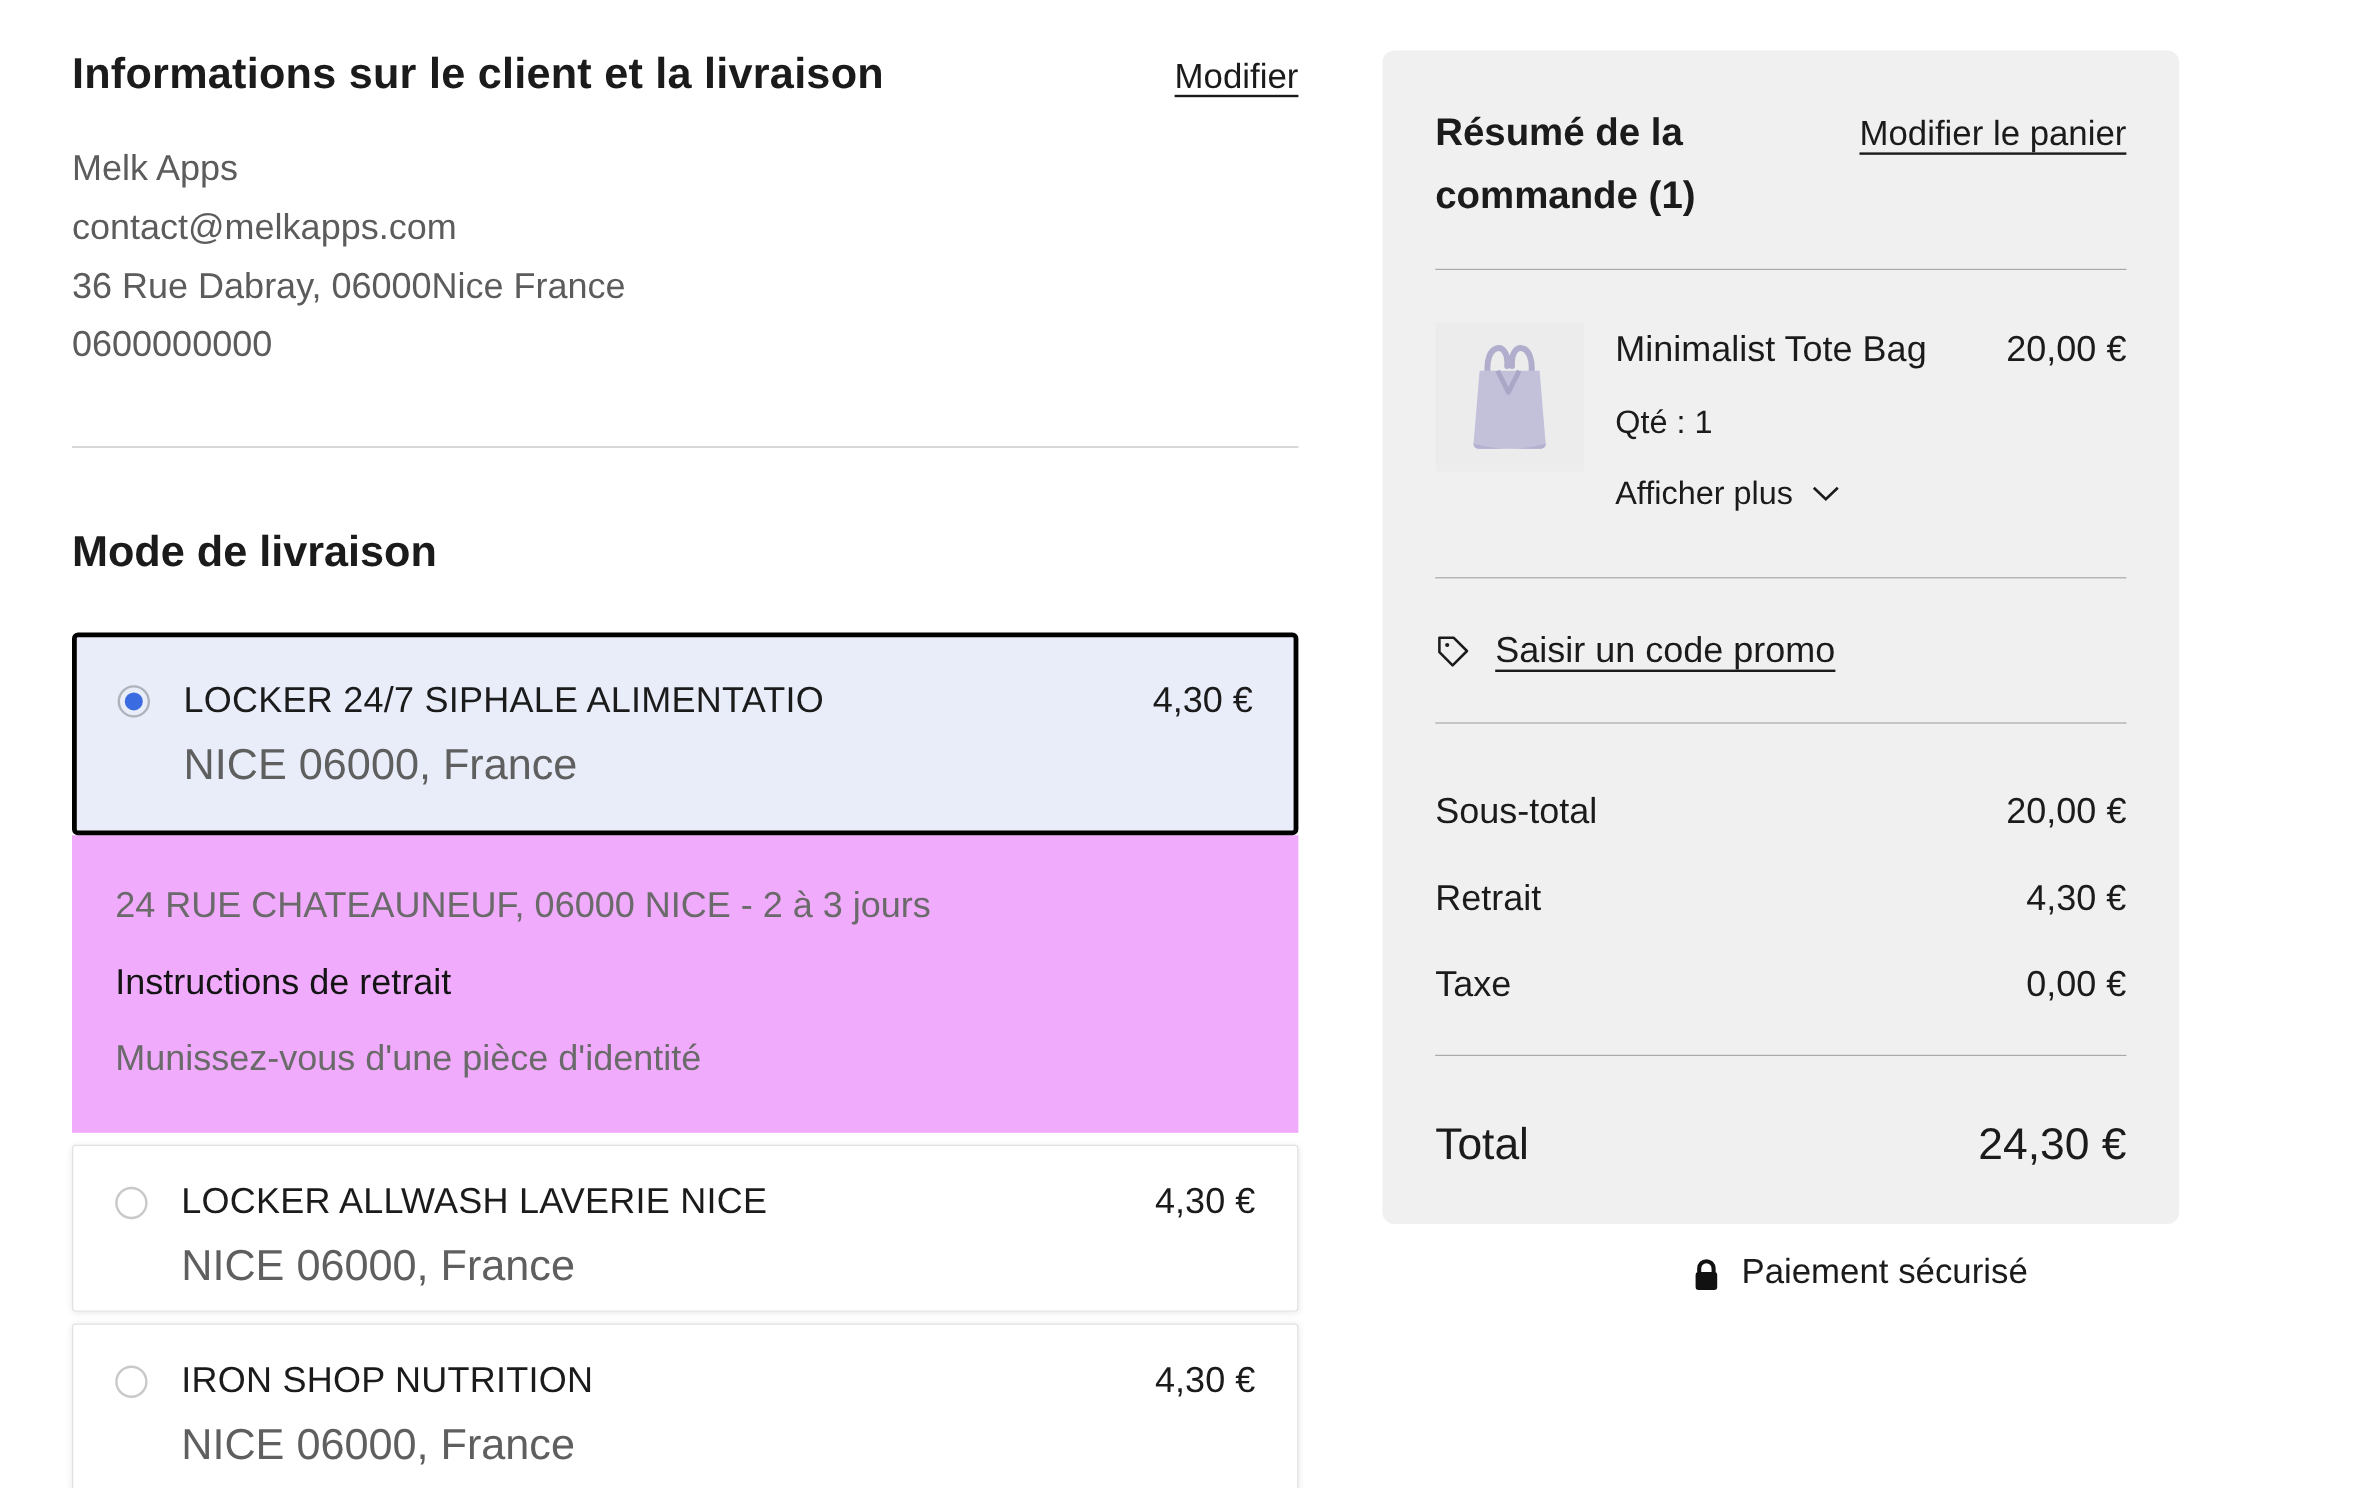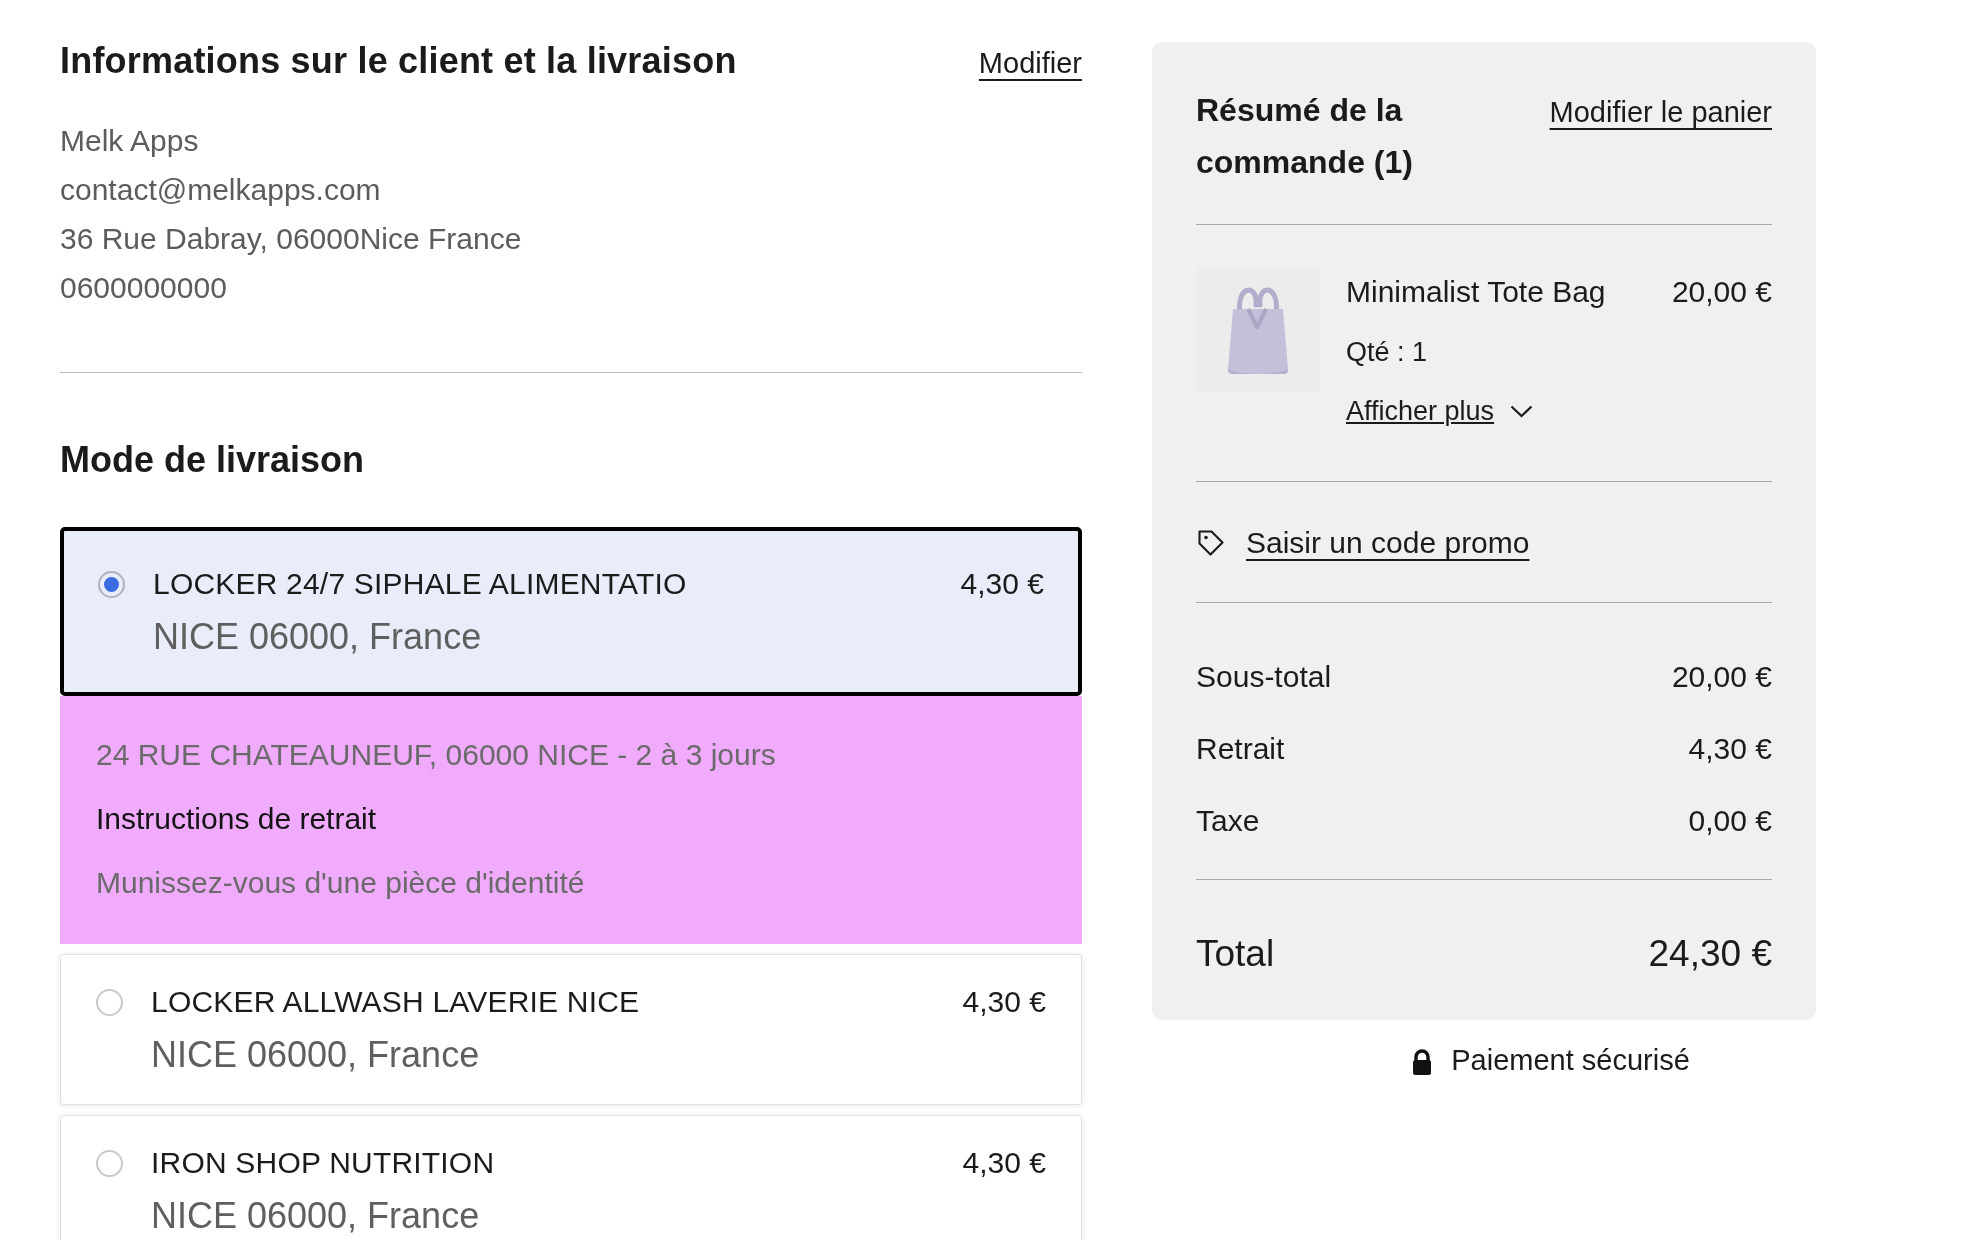--- a/index.html
+++ b/index.html
@@ -12,21 +12,21 @@
   .sec-head { display:flex; justify-content:space-between; align-items:baseline; }
   .h1 { font-size:36px; font-weight:700; margin:0; letter-spacing:.2px; }
   .u-link { font-size:29px; color:#1b1b1b; text-decoration:underline; text-underline-offset:6px; text-decoration-thickness:2px; cursor:pointer; white-space:nowrap; }
   .customer-lines { margin-top:34px; font-size:30px; line-height:49px; color:#5c5c5c; }
   .divider { border:none; border-top:1px solid #bdbdbd; margin:60px 0 0 0; }
   .h2 { font-size:36px; font-weight:700; margin:66px 0 0 0; }
 
   .options { margin-top:46px; }
   .opt-card { position:relative; }
   .opt-card.selected { background:#e8edf9; border:4px solid #000000; border-radius:5px; padding:36px 34px 34px 34px; }
-  .opt-card.plain { background:#fff; border:1px solid #e1e1e1; border-radius:3px; padding:30px 35px 28px 35px; box-shadow:0 1px 6px rgba(0,0,0,.09); margin-top:10px; }
+  .opt-card.plain { background:#fff; border:1px solid #e1e1e1; border-radius:3px; padding:30px 35px 16px 35px; box-shadow:0 1px 6px rgba(0,0,0,.09); margin-top:10px; }
   .opt-row { display:flex; align-items:center; }
   .radio { width:27px; height:27px; border-radius:50%; flex:none; position:relative; }
   .radio.checked { border:2px solid #aeb3bb; }
   .radio.checked::after { content:""; position:absolute; inset:4px; border-radius:50%; background:#3b6be0; }
   .radio.unchecked { border:2px solid #c9c9c9; }
   .opt-name { margin-left:28px; font-size:30px; letter-spacing:.2px; }
   .opt-price { margin-left:auto; font-size:30px; }
   .opt-loc { margin-left:55px; margin-top:15px; font-size:36px; color:#5f5f5f; }
 
   .opt-details { background:#f0abfc; padding:42px 36px 44px 36px; font-size:30px; }
@@ -39,21 +39,21 @@
   .panel-head { display:flex; justify-content:space-between; align-items:flex-start; }
   .panel-title { font-size:32px; font-weight:600; line-height:52px; width:470px; margin:0; }
   .panel-edit { margin-top:12px; }
   .p-divider { border:none; border-top:1px solid #a9a9a9; margin:36px 0 0 0; }
 
   .product { display:flex; margin-top:44px; }
   .thumb { width:124px; height:124px; flex:none; }
   .p-info { flex:1; margin-left:26px; padding-top:6px; }
   .p-row { display:flex; justify-content:space-between; font-size:30px; }
   .p-qty { margin-top:28px; font-size:27px; }
-  .p-more { margin-top:28px; font-size:27px; display:flex; align-items:center; gap:16px; cursor:pointer; width:max-content;text-decoration:underline; }
+  .p-more { margin-top:28px; font-size:27px; display:flex; align-items:center; gap:16px; cursor:pointer; width:max-content; }
   .divider-product { margin-top:54px; }
 
   .promo-row { display:flex; align-items:center; gap:20px; margin-top:44px; }
   .promo-row .u-link { font-size:30px; }
   .divider-promo { margin-top:42px; }
 
   .t-row { display:flex; justify-content:space-between; font-size:30px; line-height:36px; }
   .t-row.first { margin-top:56px; }
   .t-row + .t-row { margin-top:36px; }
   .divider-total { margin-top:40px; }

